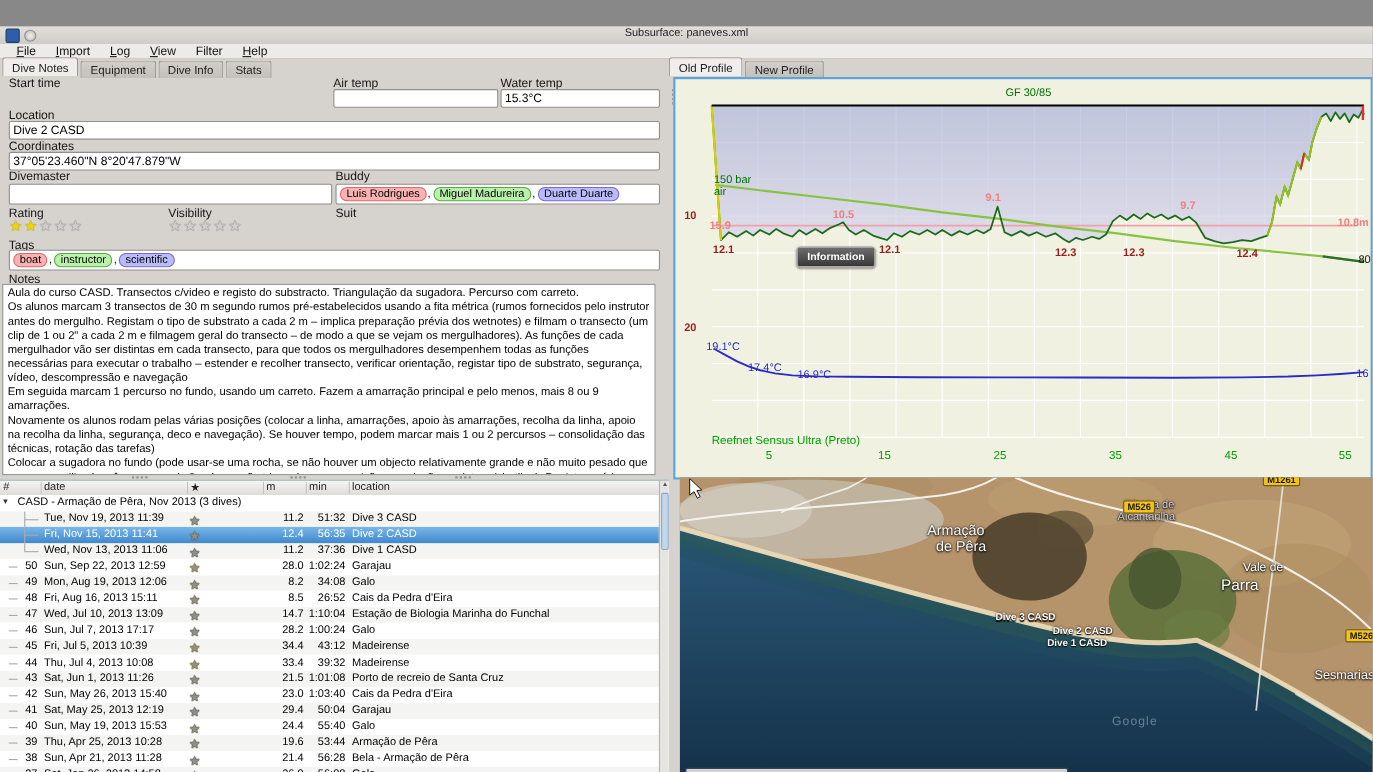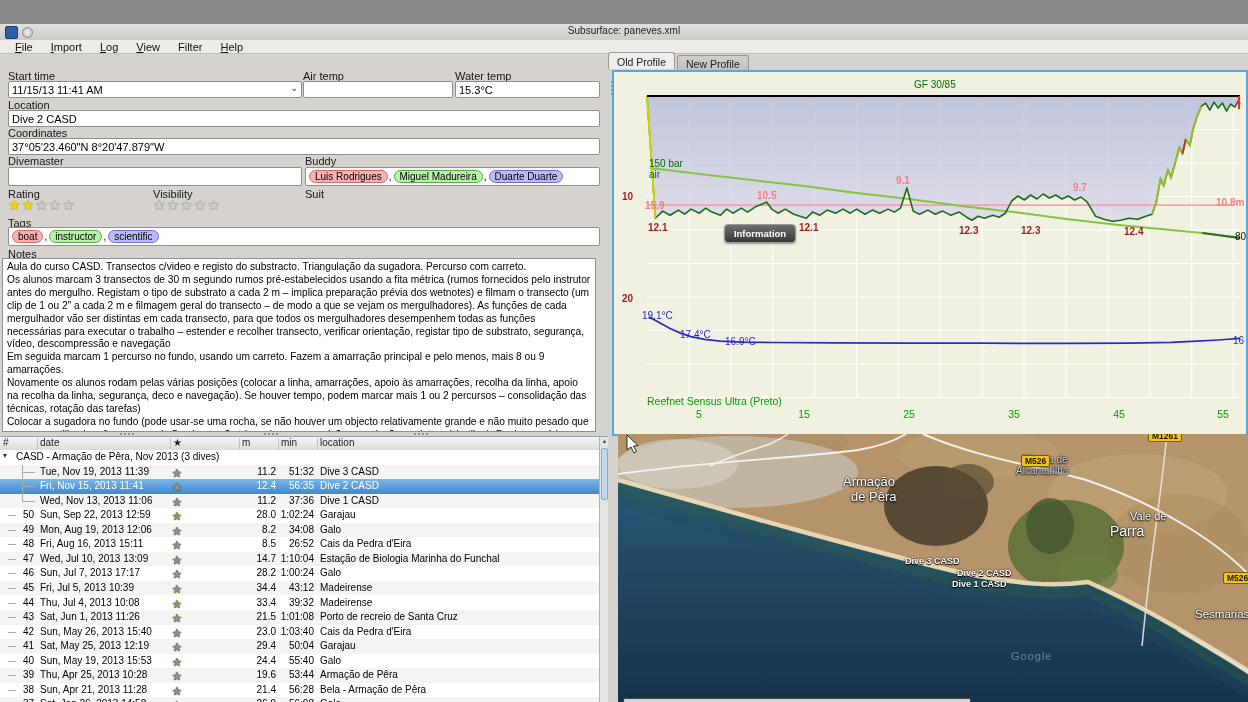--- a/index.html
+++ b/index.html
@@ -91,26 +91,28 @@
 
   <div class="menubar" id="menubar">
       <div class="mitem"><u>F</u>ile</div>
       <div class="mitem"><u>I</u>mport</div>
       <div class="mitem"><u>L</u>og</div>
       <div class="mitem"><u>V</u>iew</div>
       <div class="mitem">Filter</div>
       <div class="mitem"><u>H</u>elp</div>
     </div>
 
+  <div class="ltabs" id="ltabs">
+      <div class="tab active">Dive Notes</div>
+      <div class="tab">Equipment</div>
+      <div class="tab">Dive Info</div>
+      <div class="tab">Stats</div>
+    </div>
 
   <div class="flabel" style="left:8px;top:46px">Start time</div>
-  <div class="field" style="left:8px;top:57px;width:286px;height:15px">
-    <span>11/15/13 11:41 AM</span>
-    <span class="combo-arrow">⌄</span>
-  </div>
   <div class="flabel" style="left:303px;top:46px">Air temp</div>
   <div class="field" style="left:303px;top:57px;width:142px;height:15px">
       <span></span>
     </div>
   <div class="flabel" style="left:455px;top:46px">Water temp</div>
   <div class="field" style="left:455px;top:57px;width:137px;height:15px">
       <span>15.3°C</span>
     </div>
 
   <div class="flabel" style="left:8px;top:75px">Location</div>

